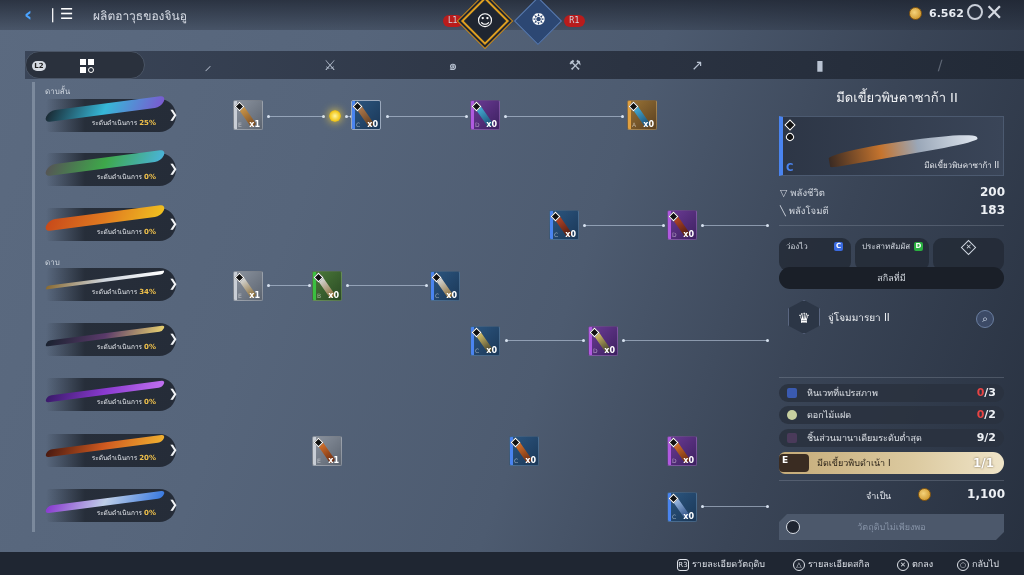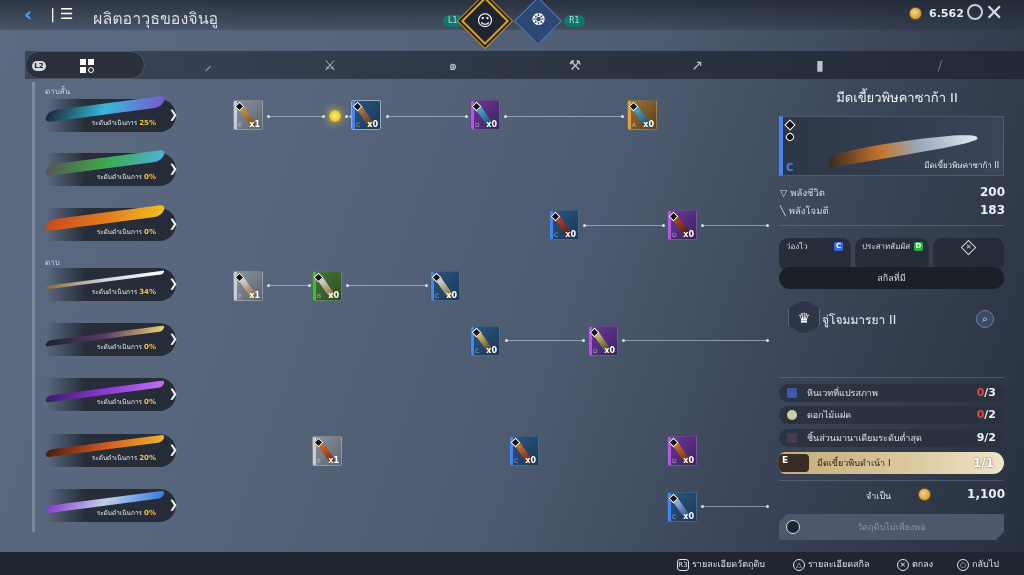--- a/index.html
+++ b/index.html
@@ -2,26 +2,26 @@
 <html><head>
 <meta charset="utf-8">
 <style>
 *{box-sizing:border-box;margin:0;padding:0}
 html,body{width:1024px;height:575px;overflow:hidden}
 body{font-family:"DejaVu Sans","Liberation Sans",sans-serif;color:#e6e9ef;
 background:linear-gradient(110deg,#5b6a80 0%,#56657b 30%,#4d5b70 55%,#3a4557 75%,#27303f 100%);position:relative}
 .topbar{position:absolute;left:0;top:0;width:1024px;height:30px;background:linear-gradient(180deg,rgba(28,34,46,.75),rgba(40,48,62,.35))}
 .back{position:absolute;left:24px;top:4px;width:16px;height:20px;color:#4aa3ff;font-size:20px;font-weight:bold;line-height:20px}
 .topicon{position:absolute;top:6px;color:#fff;font-size:14px;line-height:16px}
-.title{position:absolute;left:93px;top:6px;font-size:16px;color:#d8dde6}
+.title{position:absolute;left:93px;top:6px;font-size:12px;color:#d8dde6}
 .tabmode{position:absolute;top:4px;width:34px;height:34px;transform:rotate(45deg)}
 .tabmode.active{left:468px;background:#1f2530;border:2px solid #e0a020;box-shadow:0 0 0 2px #1f2530,0 0 0 3px #c98a1a}
 .tabmode.inactive{left:521px;background:#2c4773;border:1px solid #5a7cb0}
 .tabmode span{display:block;transform:rotate(-45deg);text-align:center;line-height:30px;font-size:16px;color:#fff}
-.pill{position:absolute;top:15px;height:12px;padding:0 5px;border-radius:6px;background:#0f766e;color:#cfd6e0;font-size:8px;line-height:12px}
+.pill{position:absolute;top:15px;height:12px;padding:0 5px;border-radius:6px;background:#b91c1c;color:#cfd6e0;font-size:8px;line-height:12px}
 .coin{position:absolute;left:909px;top:7px;width:13px;height:13px;border-radius:50%;background:radial-gradient(circle at 40% 40%,#f4d27a,#c68a1c);border:1px solid #8a5a10}
 .gold{position:absolute;left:929px;top:7px;font-size:11px;font-weight:bold;color:#e9edf3}
 .timer{position:absolute;left:967px;top:4px;width:16px;height:16px;border:2px solid #c8ced8;border-radius:50%}
 .close{position:absolute;left:985px;top:0;font-size:22px;color:#d4d9e1;line-height:26px}
 .catbar{position:absolute;left:25px;top:51px;width:999px;height:28px;background:linear-gradient(90deg,#3a4558,#2b3342 60%,#222a37)}
 .catall{position:absolute;left:0;top:0;width:120px;height:28px;border-radius:14px;background:#2a313d;border:1px solid #4a5566}
 .l2{position:absolute;left:6px;top:9px;width:14px;height:10px;border-radius:5px;background:#d5dae2;color:#222;font-size:7px;text-align:center;line-height:10px;font-weight:bold}
 .gridico{position:absolute;left:54px;top:7px;width:14px;height:14px}
 .gridico i{position:absolute;width:6px;height:6px;background:#fff}
 .cat{position:absolute;top:4px;width:20px;height:20px;color:#b9c3d2;font-size:14px;line-height:20px;text-align:center}
@@ -55,21 +55,21 @@
 .hero .hblade{position:absolute;left:45px;top:24px;width:150px;height:14px;border-radius:40% 90% 30% 10%;background:linear-gradient(90deg,#3a2a22,#c5742e 35%,#9aa7b8 60%,#dfe6ef);transform:rotate(-10deg)}
 .hero .hname{position:absolute;right:4px;bottom:3px;font-size:8px;color:#e8ebf0}
 .stat{position:absolute;left:10px;width:225px;font-size:9.5px;color:#d4d9e1}
 .stat .v{position:absolute;right:0;top:0;font-weight:bold;color:#eef1f5;font-size:12px}
 .divider{position:absolute;left:9px;width:225px;height:1px;background:rgba(200,210,225,.2)}
 .chip{position:absolute;top:156px;height:33px;border-radius:9px;background:rgba(35,42,54,.85);font-size:8px;color:#d7dce4;line-height:17px;padding-left:7px}
 .chip .tag{position:absolute;top:4px;width:9px;height:9px;border-radius:2px;font-size:7px;line-height:9px;text-align:center;color:#fff;font-weight:bold}
 .skillbar{position:absolute;left:9px;top:185px;width:225px;height:22px;border-radius:11px;background:#1a1f28;text-align:center;line-height:22px;font-size:9px;color:#d8dde4}
 .skill{position:absolute;left:18px;top:218px;width:32px;height:34px;background:#2c3646;clip-path:polygon(50% 0,100% 25%,100% 75%,50% 100%,0 75%,0 25%);border:1px solid #5a6680}
 .skill span{display:block;text-align:center;line-height:34px;font-size:14px;color:#fff}
-.skillname{position:absolute;left:52px;top:228px;font-size:12px;color:#eef1f5}
+.skillname{position:absolute;left:58px;top:228px;font-size:10px;color:#eef1f5}
 .mag{position:absolute;left:206px;top:228px;width:18px;height:18px;border-radius:50%;background:#3c4a66;border:1px solid #6a7ea0;text-align:center;font-size:10px;line-height:16px;color:#dbe4f2}
 .mat{position:absolute;left:9px;width:225px;height:18px;border-radius:9px;background:rgba(42,50,63,.9);font-size:9px;color:#dfe3e9;line-height:18px;padding-left:28px}
 .mat .mi{position:absolute;left:8px;top:4px;width:10px;height:10px;border-radius:2px}
 .mat .mv{position:absolute;right:8px;top:0;font-weight:bold;font-size:11px;color:#eef1f5}
 .mat .mv .red{color:#e64444}
 .matsel{position:absolute;left:9px;top:370px;width:225px;height:22px;border-radius:6px 11px 11px 6px;background:linear-gradient(90deg,#c5ab78,#dccaa0 60%,#efe4c8);color:#2a2218;line-height:22px;font-size:9px;padding-left:38px}
 .matsel .e{position:absolute;left:0;top:2px;width:30px;height:18px;background:#3a2c22;border-radius:4px}
 .matsel .mv{position:absolute;right:10px;top:0;font-size:12px;font-weight:bold;color:#fff;text-shadow:0 0 2px #5a4a30}
 .cost{position:absolute;left:10px;top:405px;width:225px;font-size:9px;color:#e4e8ee}
 .cost .lbl{position:absolute;left:86px;top:2px}

